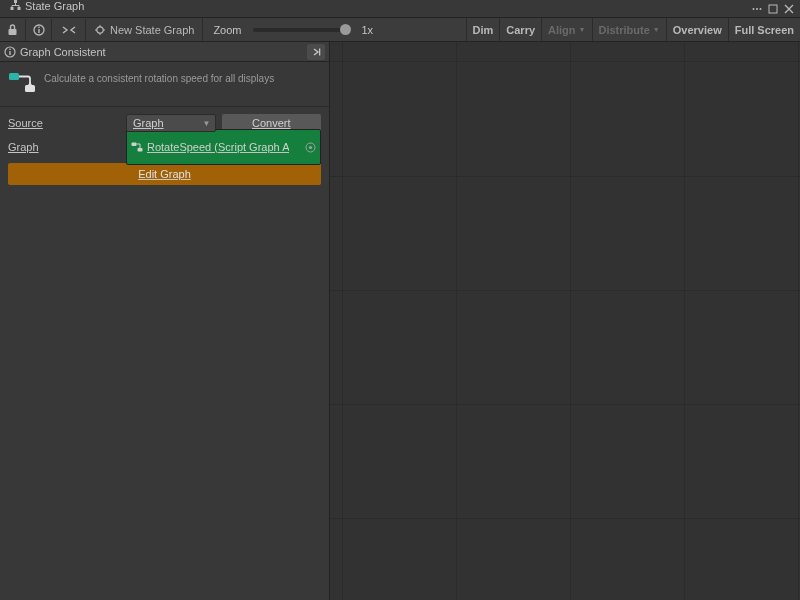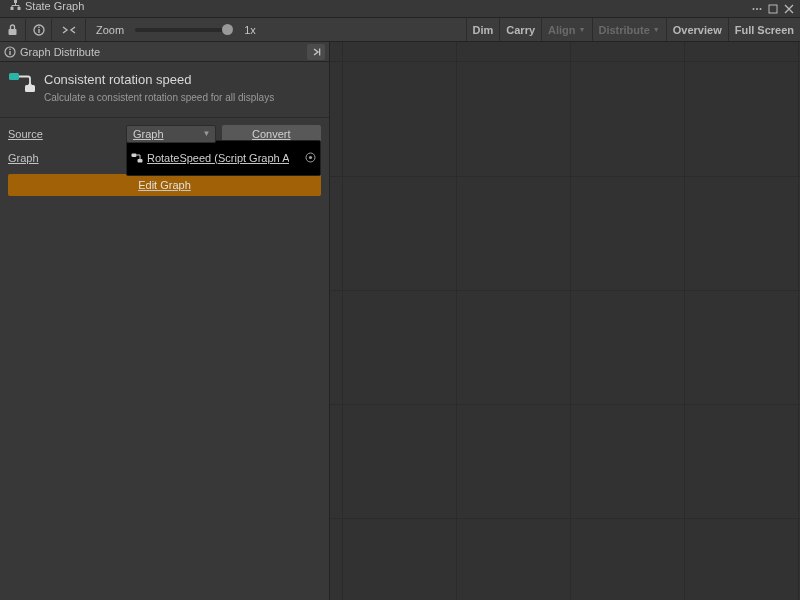--- a/index.html
+++ b/index.html
@@ -30,21 +30,21 @@
 .node-summary .icon { width: 28px; height: 22px; flex-shrink: 0; }
 .node-summary .txt .title { color: #d8d8d8; font-size: 13px; margin-bottom: 4px; }
 .node-summary .txt .desc { color: #9a9a9a; font-size: 10px; line-height: 1.35; }
 
 .fields { padding: 6px 8px 10px 8px; text-decoration: underline; }
 .row { display: flex; align-items: center; height: 20px; margin-bottom: 4px; }
 .row .label { width: 118px; color: #c4c4c4; }
 .select { flex: 1; height: 18px; background: #4b4b4b; border: 1px solid #2b2b2b; border-radius: 2px; display: flex; align-items: center; padding: 0 6px; color: #d0d0d0; position: relative; margin-right: 6px; }
 .select .caret { position: absolute; right: 4px; font-size: 8px; color: #9a9a9a; }
 .btn { height: 18px; background: #585858; border-radius: 2px; display: flex; align-items: center; justify-content: center; padding: 0 12px; color: #d0d0d0; }
-.objfield { flex: 1; height: 36px; background: #000000; border: 1px solid #222; border-radius: 2px; display: flex; align-items: center; padding: 12px 4px; gap: 4px; color: #d0d0d0; }
+.objfield { flex: 1; height: 36px; background: #15803d; border: 1px solid #222; border-radius: 2px; display: flex; align-items: center; padding: 12px 4px; gap: 4px; color: #d0d0d0; }
 .objfield .pick { margin-left: auto; }
 .fullbtn { height: 22px; background: #a16207; border-radius: 2px; display: flex; align-items: center; justify-content: center; color: #e0e0e0; margin-top: 6px; }
 
 .canvas { flex: 1; background: #323232; position: relative; overflow: hidden; }
 .gridh, .gridv { position: absolute; background: #2b2b2b; }
 .gridh { left: 0; right: 0; height: 1px; }
 .gridv { top: 0; bottom: 0; width: 1px; }
 
 svg { display: block; }
 </style>
@@ -94,20 +94,27 @@
         <rect x="5.3" y="5" width="1.4" height="4" fill="#b8b8b8"></rect>
         <rect x="5.3" y="2.6" width="1.4" height="1.4" fill="#b8b8b8"></rect>
       </svg>
     </div>
   <div class="iconbtn" style="width:34px">
       <svg width="18" height="12" viewBox="0 0 18 12">
         <path d="M3 3 L7 6 L3 9" fill="none" stroke="#b8b8b8" stroke-width="1.4"></path>
         <path d="M15 3 L11 6 L15 9" fill="none" stroke="#b8b8b8" stroke-width="1.4"></path>
       </svg>
     </div>
+  <div class="chip">
+    <svg width="12" height="12" viewBox="0 0 12 12">
+        <circle cx="6" cy="6" r="3.2" fill="none" stroke="#b8b8b8" stroke-width="1.2"></circle>
+        <path d="M6 1 V3 M6 9 V11 M1 6 H3 M9 6 H11" stroke="#b8b8b8"></path>
+      </svg>
+    <span>New State Graph</span>
+  </div>
   <div class="zoomwrap">
     <span>Zoom</span>
     <div class="zslider">
         <div class="thumb"></div>
       </div>
     <span>1x</span>
   </div>
   <div class="spacer"></div>
   <div class="tbtn">
       <span>Dim</span>
@@ -133,40 +140,39 @@
 
 <div class="main">
 
   <div class="inspector">
     <div class="insp-header">
       <svg width="12" height="12" viewBox="0 0 12 12">
           <circle cx="6" cy="6" r="5" fill="none" stroke="#b8b8b8" stroke-width="1.2"></circle>
           <rect x="5.3" y="5" width="1.4" height="4" fill="#b8b8b8"></rect>
           <rect x="5.3" y="2.6" width="1.4" height="1.4" fill="#b8b8b8"></rect>
         </svg>
-      <span style="margin-left:4px">Graph Distribute</span>
+      <span style="margin-left:4px">Graph Consistent</span>
       <div class="collapse">
           <svg width="10" height="10" viewBox="0 0 10 10">
             <path d="M3 2 L7 5 L3 8" fill="none" stroke="#c4c4c4" stroke-width="1.4"></path>
             <rect x="8" y="1.5" width="1.3" height="7" fill="#c4c4c4"></rect>
           </svg>
         </div>
     </div>
 
     <div class="node-summary">
       <div class="icon">
         <svg width="28" height="22" viewBox="0 0 28 22">
             <rect x="1" y="1" width="10" height="7" rx="1.5" fill="#2bb5a8"></rect>
             <rect x="17" y="13" width="10" height="7" rx="1.5" fill="#e0e0e0"></rect>
             <path d="M11 4.5 H20 a2 2 0 0 1 2 2 V13" fill="none" stroke="#e0e0e0" stroke-width="1.8"></path>
             <path d="M20 13 l2 -3 l2 3 z" fill="#e0e0e0"></path>
           </svg>
       </div>
       <div class="txt">
-        <div class="title">Consistent rotation speed</div>
         <div class="desc">Calculate a consistent rotation speed for all displays</div>
       </div>
     </div>
 
     <div class="fields">
       <div class="row">
         <div class="label">Source</div>
         <div class="select" style="max-width:92px">
           <span>Graph</span>
           <span class="caret">▼</span>

